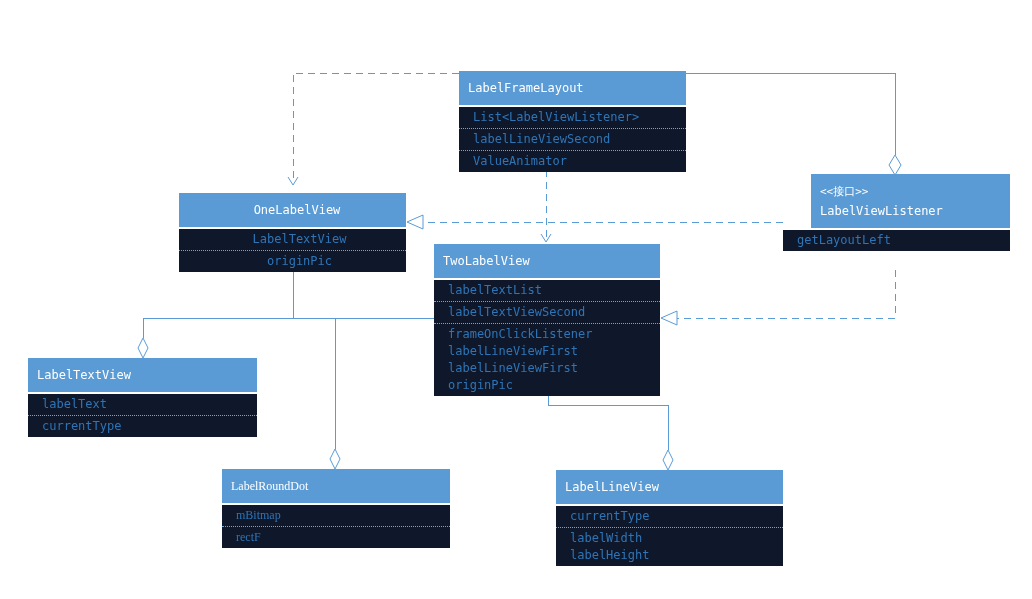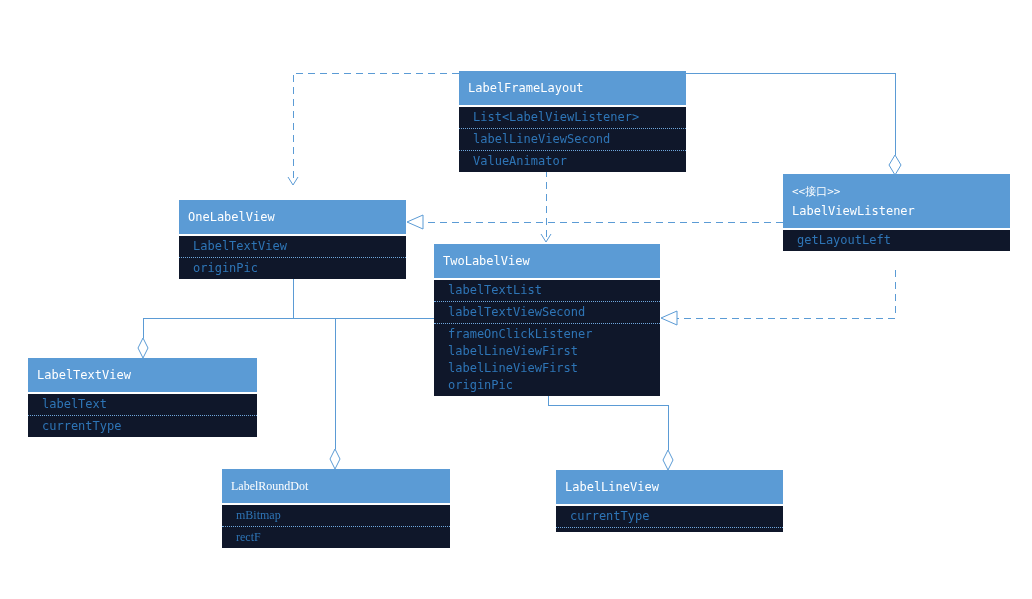--- a/index.html
+++ b/index.html
@@ -10,28 +10,28 @@
   }
   #connectors{position:absolute;left:0;top:0;width:1032px;height:599px;}
   .uml-class{position:absolute;font-size:12px;}
   .uml-header{
     background:#5b9bd5;color:#ffffff;height:34px;
     display:flex;flex-direction:column;justify-content:center;
     padding-left:9px;box-sizing:border-box;letter-spacing:0px;
   }
   .uml-header .uml-title{line-height:14px;}
   .uml-stereotype{font-size:11px;line-height:13px;margin-bottom:6px;}
-  #c-label-view-listener .uml-header{height:54px;}
+  #c-label-view-listener .uml-header{height:54px;margin-left:28px;}
   .uml-body{background:#0f172a;border-top:2px solid #ffffff;}
   .uml-comp{padding:2px 0;}
   .uml-comp + .uml-comp{border-top:1px dotted #6fa7dc;}
   .uml-line{line-height:17px;padding-left:14px;color:#2e75b6;white-space:nowrap;}
 
   #c-label-frame-layout{left:459px;top:25px;width:227px;margin-top:46px;}
-  #c-one-label-view   {left:179px;top:200px;width:227px;}
+  #c-one-label-view   {left:179px;top:193px;width:227px;text-align:center;}
   #c-two-label-view   {left:434px;top:244px;width:226px;}
   #c-label-view-listener{left:783px;top:174px;width:227px;}
   #c-label-text-view  {left:28px; top:358px;width:229px;}
   #c-label-round-dot  {left:222px;top:469px;width:228px;font-family:Liberation Serif, serif;}
   #c-label-line-view  {left:556px;top:470px;width:227px;}
 
   .ln{stroke:#5b9bd5;stroke-width:1;fill:none;shape-rendering:crispEdges;}
   .dash{stroke:#5b9bd5;stroke-width:1;fill:none;stroke-dasharray:7 5;shape-rendering:crispEdges;}
   .head{stroke:#5b9bd5;stroke-width:1;fill:none;}
   .hollow{stroke:#5b9bd5;stroke-width:1;fill:#ffffff;}
@@ -159,17 +159,19 @@
 
   <div class="uml-class" id="c-label-line-view">
     <div class="uml-header">
       <div class="uml-title">LabelLineView</div>
     </div>
     <div class="uml-body">
         <div class="uml-comp">
           <div class="uml-line">currentType</div>
         </div>
         <div class="uml-comp">
+          <div class="uml-line">labelWidth</div>
+          <div class="uml-line">labelHeight</div>
         </div>
       </div>
   </div>
 
 </div>
 
 </body></html>

